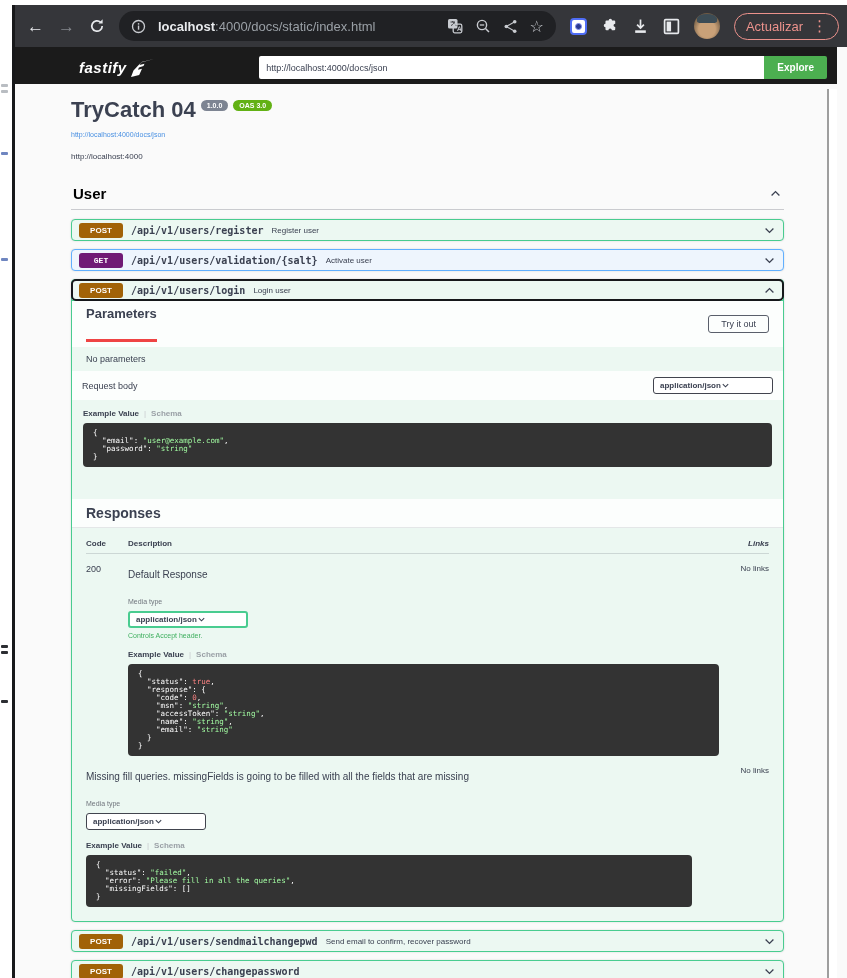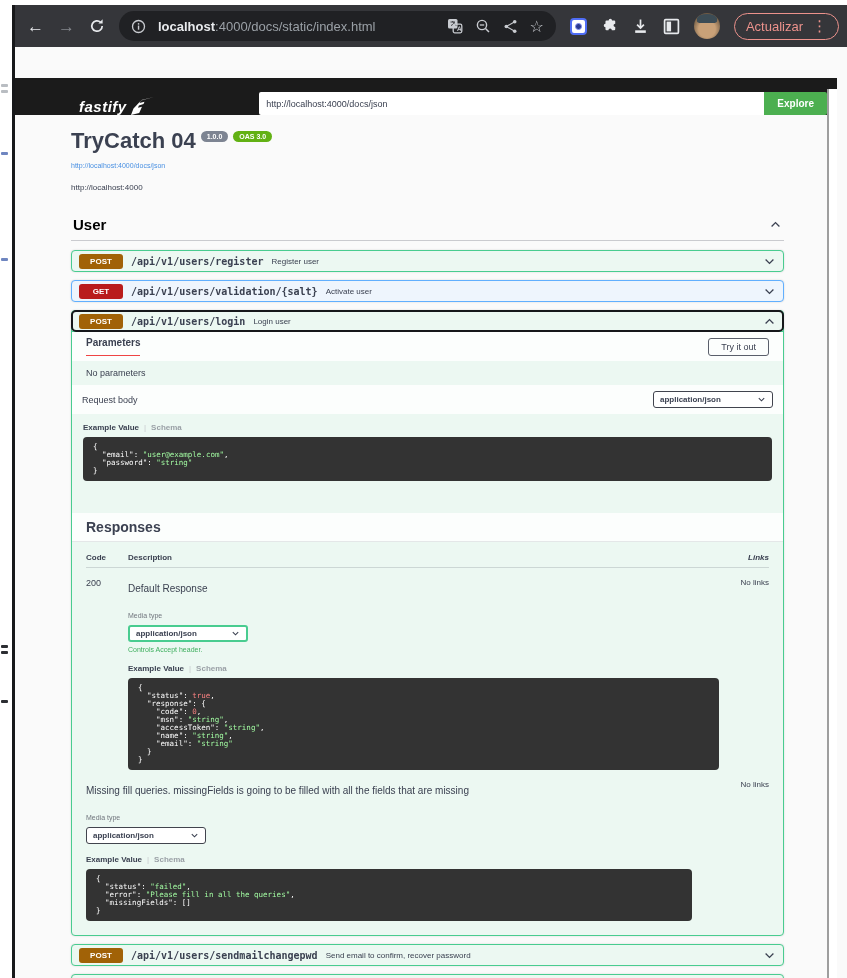--- a/index.html
+++ b/index.html
@@ -32,21 +32,21 @@
   .avatar::before{content:"";position:absolute;left:3px;top:1px;width:20px;height:9px;
     border-radius:50% 50% 20% 20%;background:#3c4c55;}
   .update-pill{display:flex;align-items:center;gap:9px;height:27px;padding:0 11px;border-radius:14px;
     border:1.5px solid #ec928c;color:#ec928c;font-size:13px;}
   .update-pill .dots{font-size:15px;letter-spacing:0;}
 
   
   .viewport{position:relative;height:931px;background:#fafafa;overflow:hidden;margin-right:10px;}
   .right-gutter{position:absolute;right:0;top:42px;bottom:0;width:10px;background:#fff;
     border-left:2px solid #9e9e9e;}
-  .topbar{height:37px;background:#1b1b1b;display:flex;align-items:flex-end;padding:4px 10px 0 64px;margin-top:31px;}
+  .topbar{height:37px;background:#1b1b1b;display:flex;align-items:center;padding:4px 10px 0 64px;}
   .logo{display:flex;align-items:center;gap:4px;color:#fff;}
   .logo-word{font-size:15px;font-weight:bold;font-style:italic;letter-spacing:.5px;}
   .dl-wrap{margin-left:auto;display:flex;align-items:stretch;height:23px;}
   .dl-input{width:505px;height:23px;border:none;border-radius:2px 0 0 2px;padding:0 7px;
     font-size:9px;color:#3b4151;outline:none;background:#fff;font-family:"Liberation Sans",sans-serif;}
   .explore-btn{height:23px;border:none;border-radius:0 2px 2px 0;background:#4caf50;color:#fff;
     font-size:10px;font-weight:bold;padding:0 13px;font-family:"Liberation Sans",sans-serif;}
 
   
   .wrap{margin:0 56px;width:713px;}
@@ -65,38 +65,38 @@
   .ops{padding-top:9px;}
 
   .opblock{border-radius:4px;margin-bottom:8px;border:1px solid;box-shadow:0 0 2px rgba(0,0,0,.15);}
   .opblock.post{border-color:#49cc90;background:#ecf8f2;}
   .opblock.get{border-color:#61affe;background:#eef5fd;}
   .op-summary{display:flex;align-items:center;gap:8px;padding:2px 7px;height:20px;cursor:pointer;}
   .op-summary.focused{outline:2px solid #16181b;outline-offset:-1px;border-radius:4px;}
   .method{min-width:44px;text-align:center;font-size:8px;font-weight:bold;color:#fff;
     border-radius:3px;padding:3px 0;}
   .post .method{background:#a16207;}
-  .get .method{background:#b91c1c;}
+  .get .method{background:#701a75;font-family:Liberation Mono, monospace;}
   .op-path{font-family:"DejaVu Sans Mono",monospace;font-size:10px;font-weight:bold;color:#3b4151;}
   .op-desc{font-size:8px;color:#3b4151;}
   .chev{margin-left:auto;display:inline-flex;}
 
   
   .opblock-body{border-top:1px solid #49cc90;}
   .sec-header{background:rgba(255,255,255,.85);display:flex;align-items:center;
     justify-content:space-between;padding:5px 14px;}
-  .param-tab{font-size:10px;font-weight:bold;color:#3b4151;border-bottom:1px solid #ef4444;
-    padding-bottom:7px;}
+  .param-tab{font-size:13px;font-weight:bold;color:#3b4151;border-bottom:3px solid #ef4444;
+    padding-bottom:18px;}
   .tryout-btn{background:transparent;border:1px solid #5a5f6b;border-radius:3px;color:#3b4151;
     font-size:9px;padding:3px 12px;font-family:"Liberation Sans",sans-serif;}
   .no-params{padding:7px 14px;font-size:9px;color:#3b4151;}
   .reqbody-header{background:rgba(255,255,255,.85);display:flex;align-items:center;
     justify-content:space-between;padding:6px 10px;}
   .reqbody-label{font-size:9px;color:#3b4151;}
-  .select{display:inline-flex;align-items:center;justify-content:space-between;background:#fff;
+  .select{display:inline-flex;align-items:center;background:#fff;
     border:1.5px solid #41444e;border-radius:3px;height:17px;width:120px;padding:0 6px;
     font-size:8px;font-weight:bold;color:#3b4151;cursor:pointer;}
   .select.green{border:2px solid #49cc90;}
   .model-box{padding:9px 11px 32px 11px;}
   .ex-tabs{font-size:8px;font-weight:bold;margin-bottom:5px;}
   .ex-tabs .active{color:#3b4151;}
   .ex-tabs .sep{color:#c6c9cd;margin:0 5px;font-weight:normal;}
   .ex-tabs .inactive{color:#9aa0a6;}
   .codeblock{background:#333333;border-radius:4px;padding:6px 10px;color:#fff;
     font-family:"DejaVu Sans Mono",monospace;font-size:7.5px;line-height:8px;white-space:pre;}

